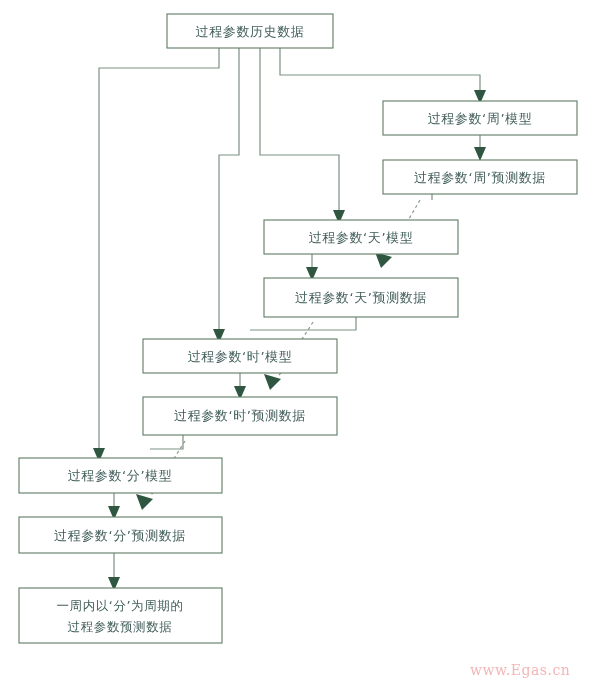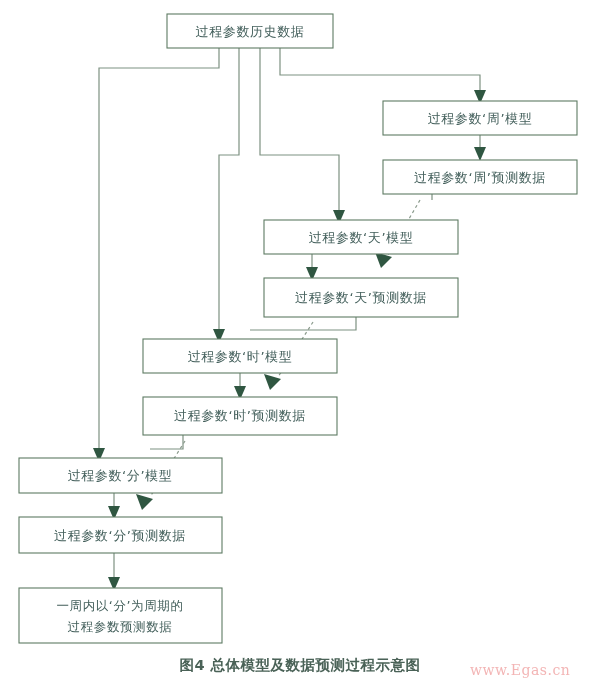--- a/index.html
+++ b/index.html
@@ -176,16 +176,15 @@
     </g>
 
     <g>
       <rect class="node-rect" x="19" y="588" width="203" height="55"></rect>
       <text class="node-label two-line" x="120" y="606">一周内以‘分’为周期的</text>
       <text class="node-label two-line" x="120" y="627">过程参数预测数据</text>
     </g>
 
   </svg>
 
-  <div class="caption">图4  总体模型及数据预测过程示意图</div>
   <div class="watermark">www.Egas.cn</div>
 
 </div>
 
 </body></html>

